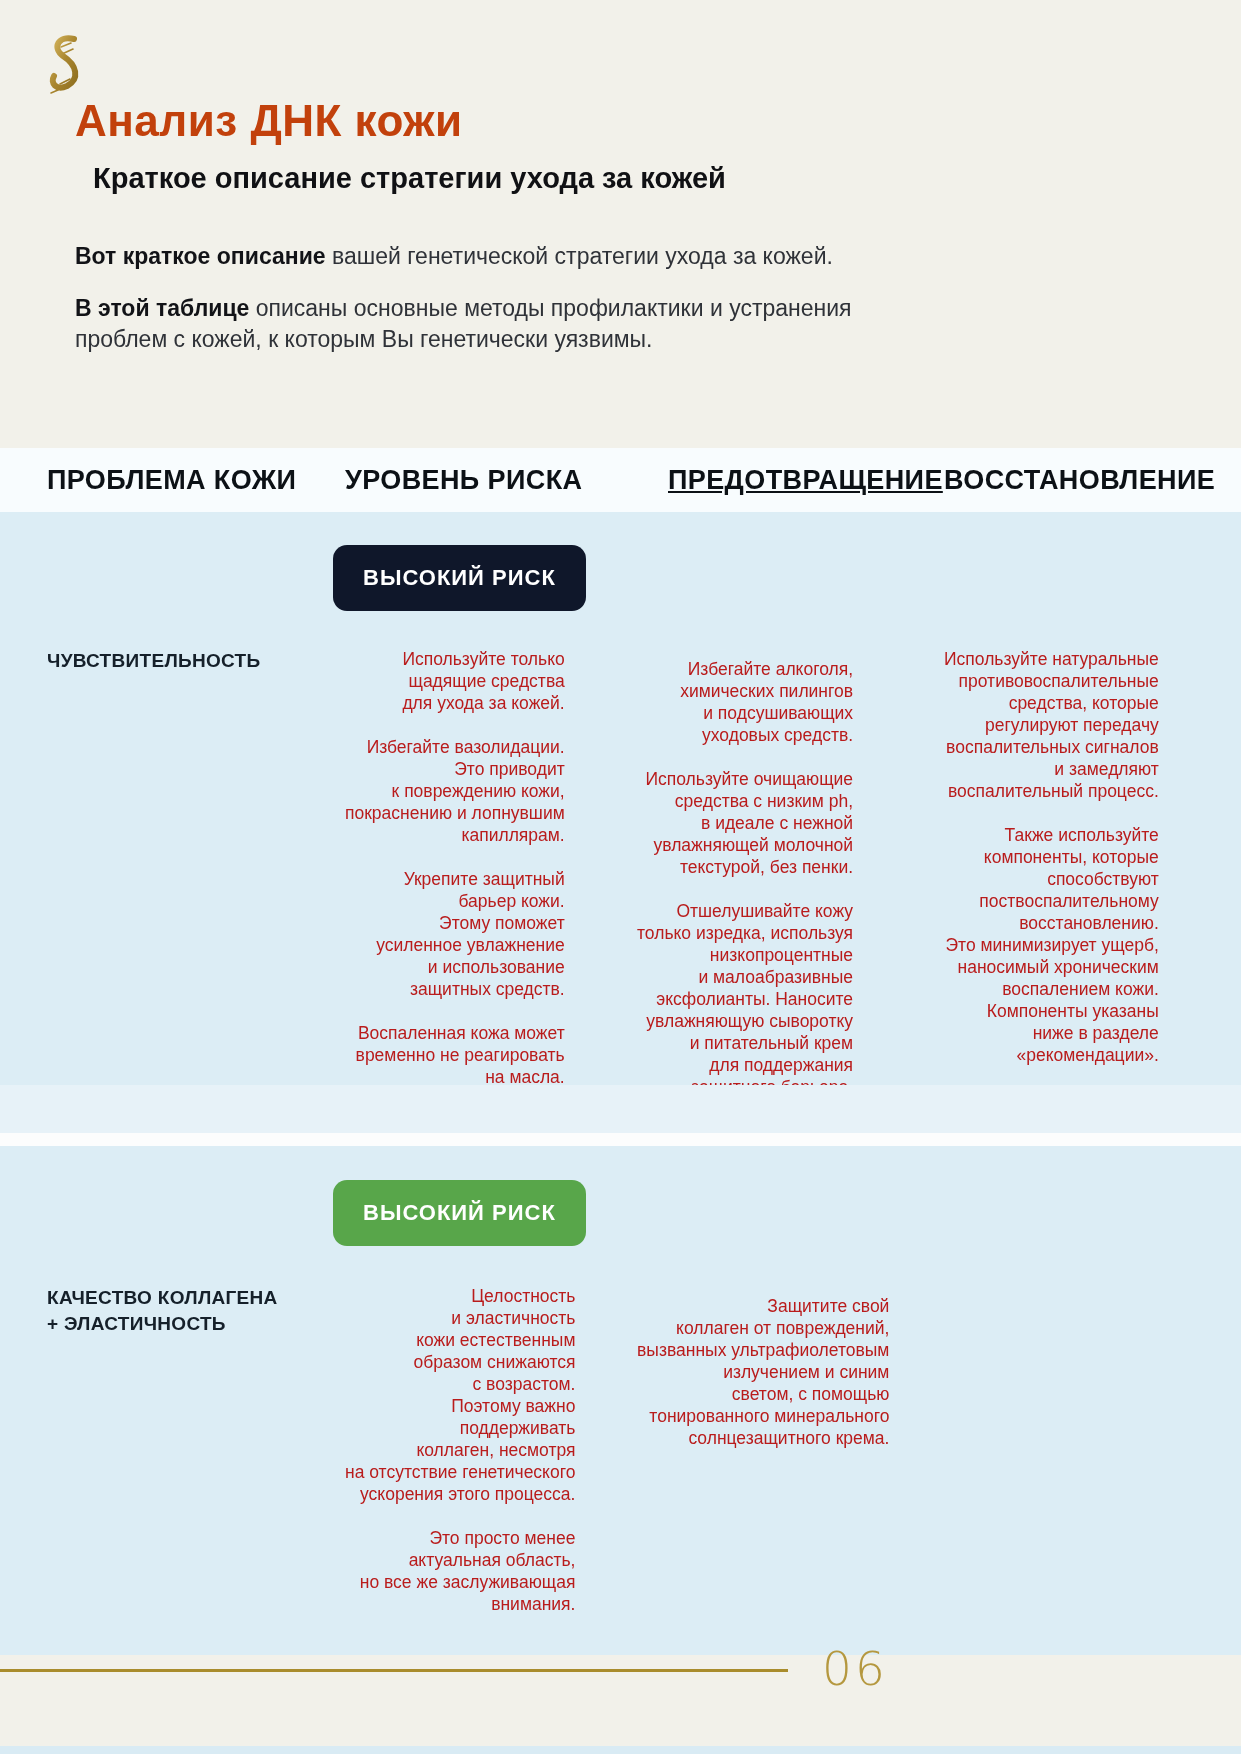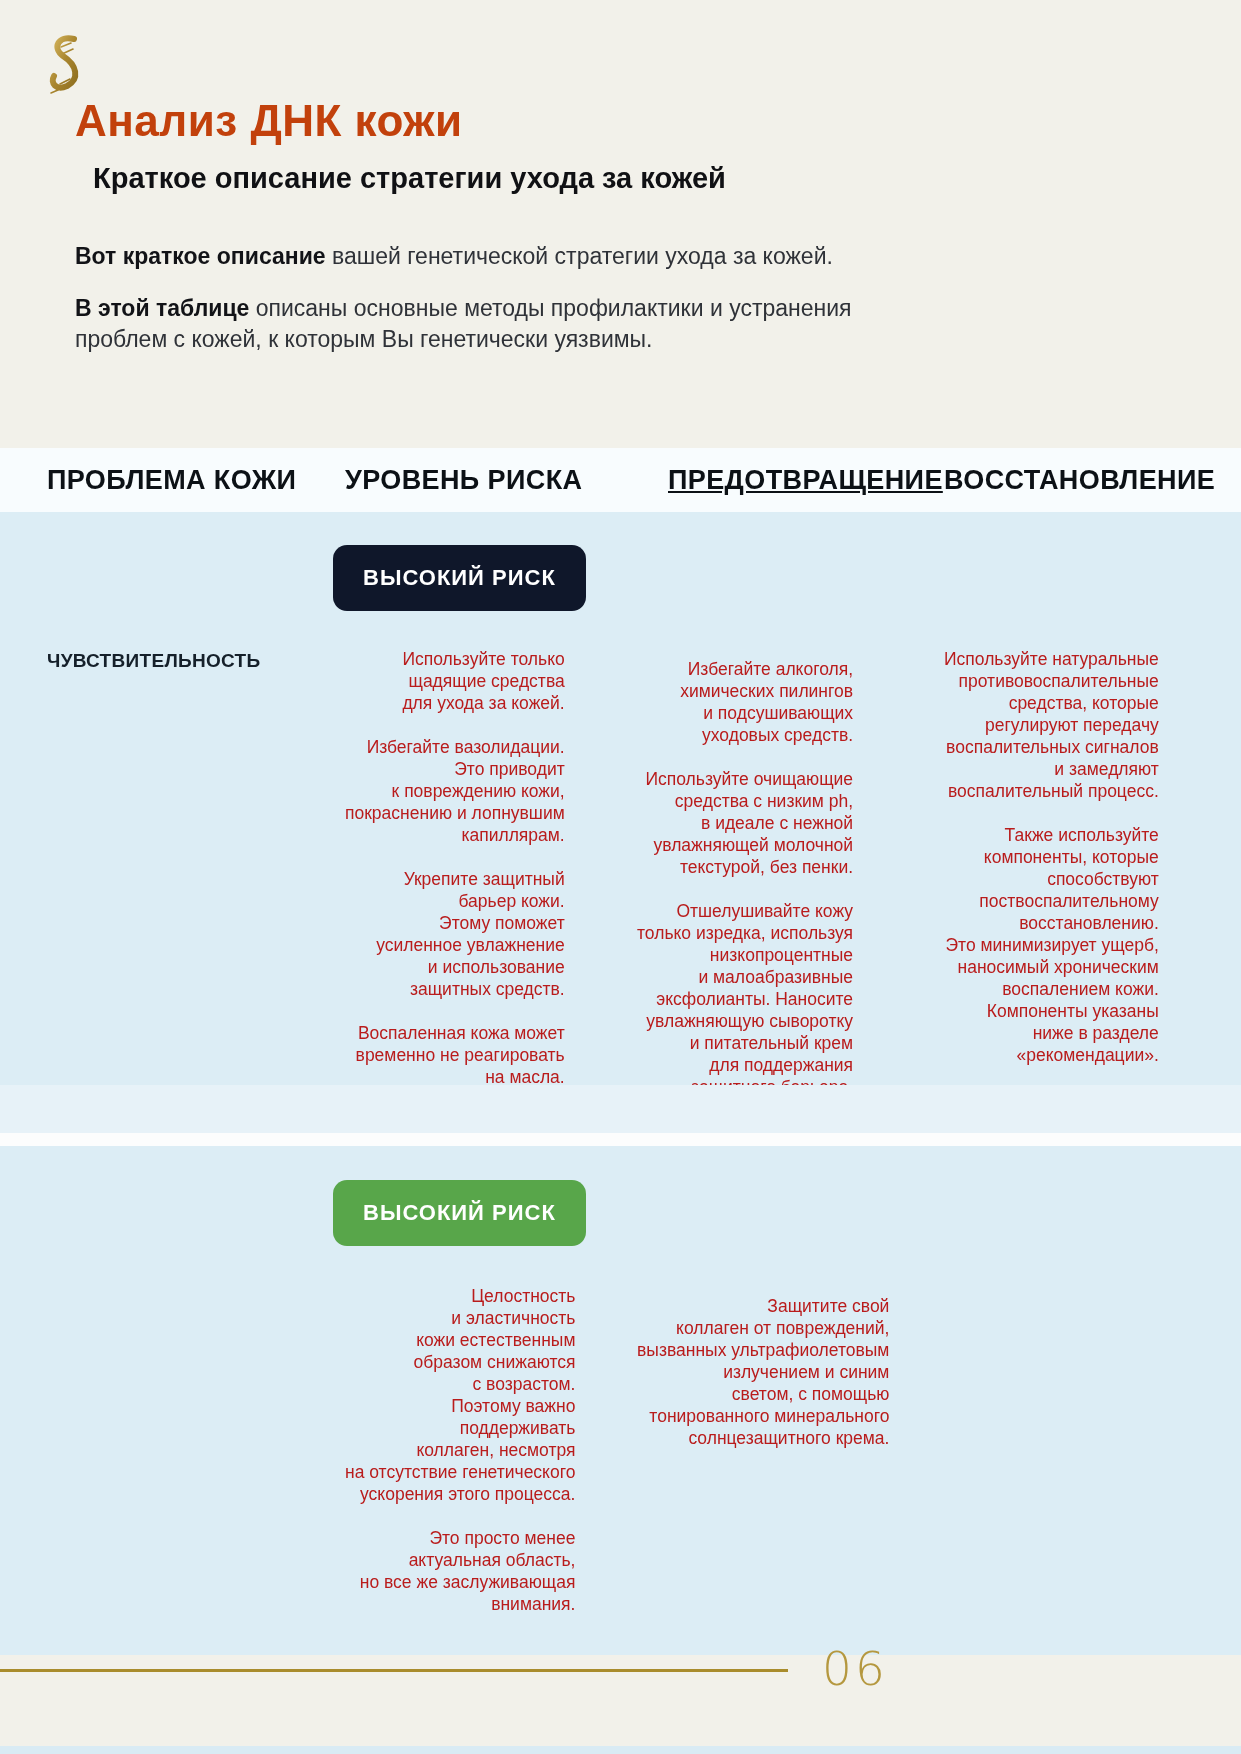--- a/index.html
+++ b/index.html
@@ -185,20 +185,22 @@
 Компоненты указаны
 ниже в разделе
 «рекомендации».</div>
   </div>
 
   <div class="strip-light"></div>
   <div class="gap-white"></div>
 
   <div class="block block-2">
     <div class="badge badge-low">ВЫСОКИЙ РИСК</div>
+    <div class="row-label">КАЧЕСТВО КОЛЛАГЕНА
++ ЭЛАСТИЧНОСТЬ</div>
     <div class="cell c2">Целостность
 и эластичность
 кожи естественным
 образом снижаются
 с возрастом.
 Поэтому важно
 поддерживать
 коллаген, несмотря
 на отсутствие генетического
 ускорения этого процесса.

